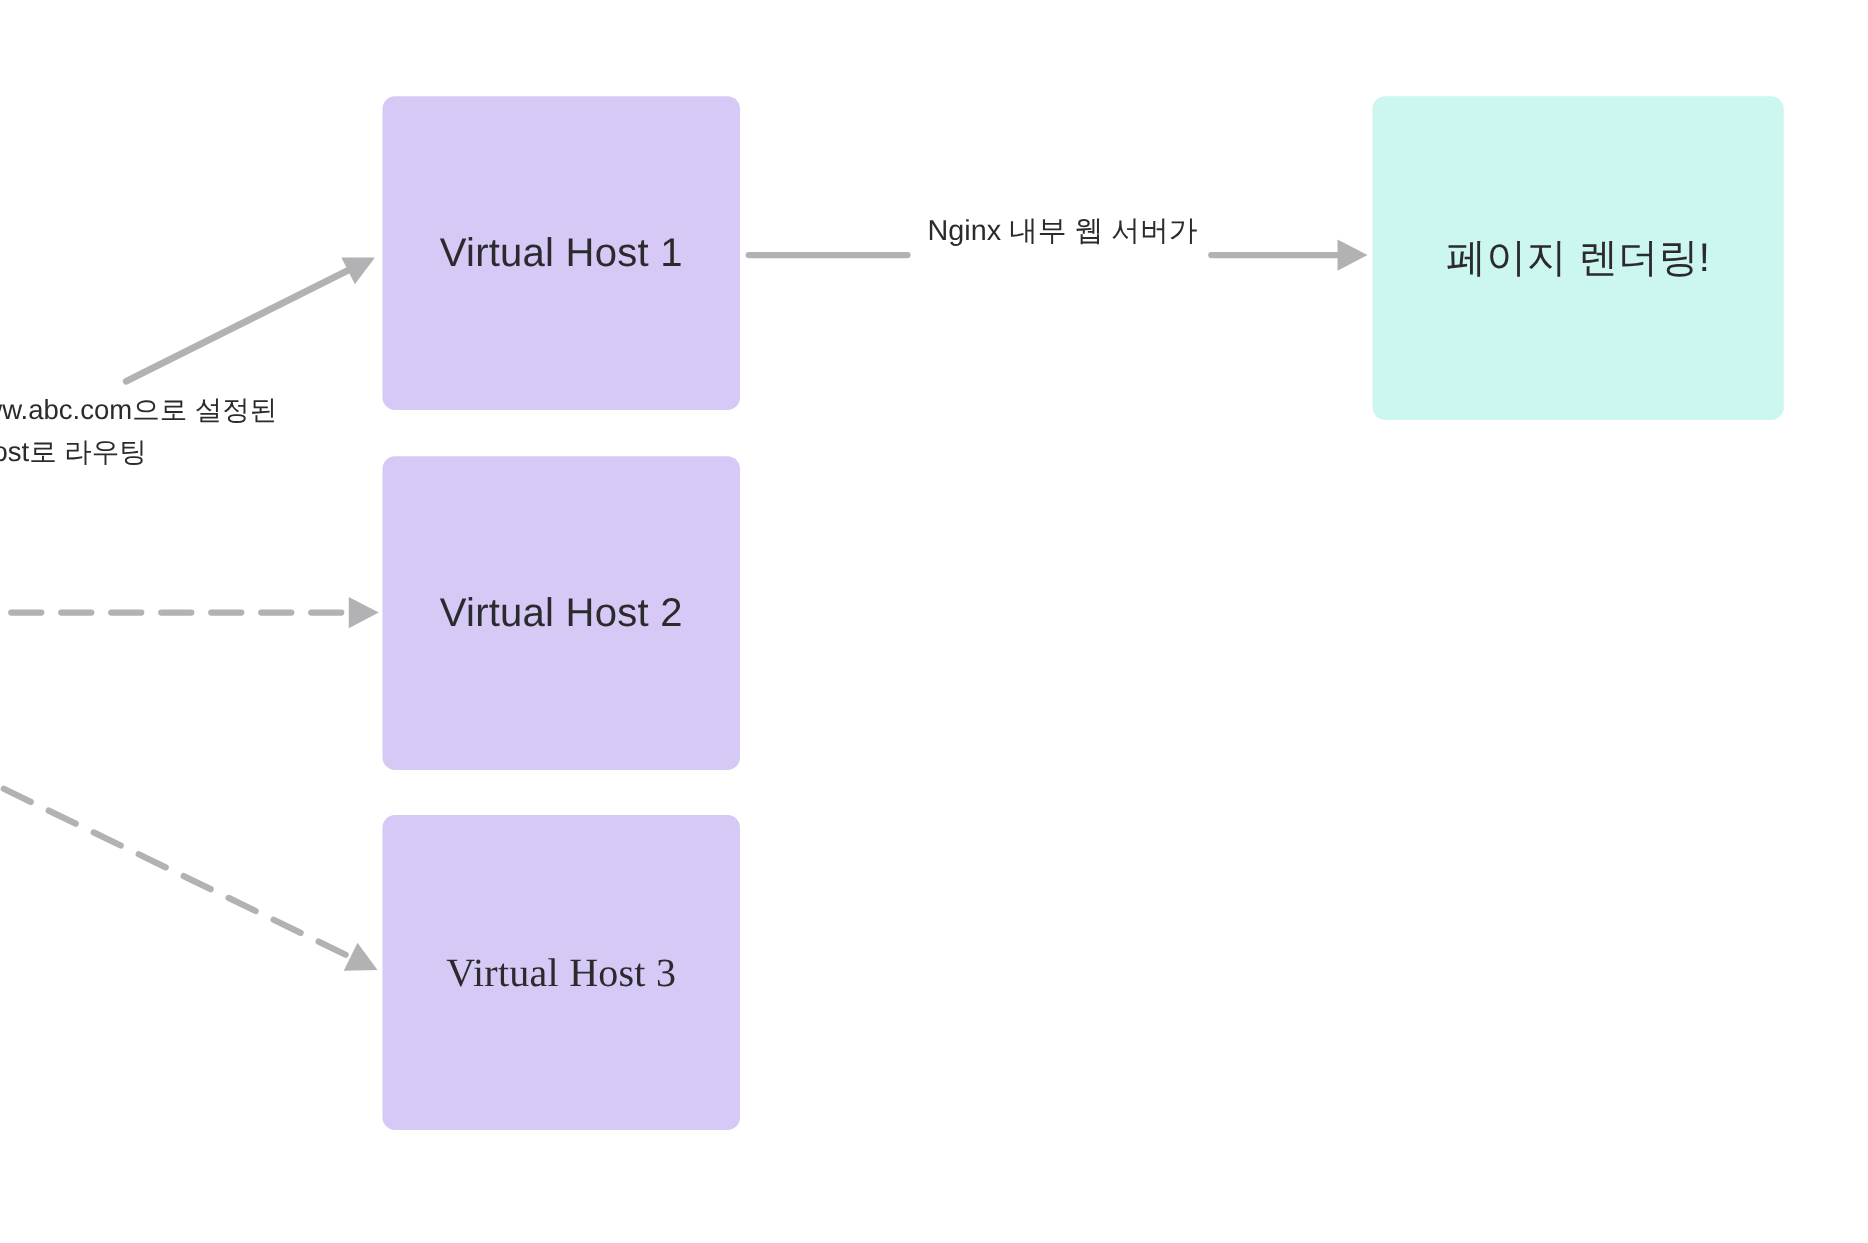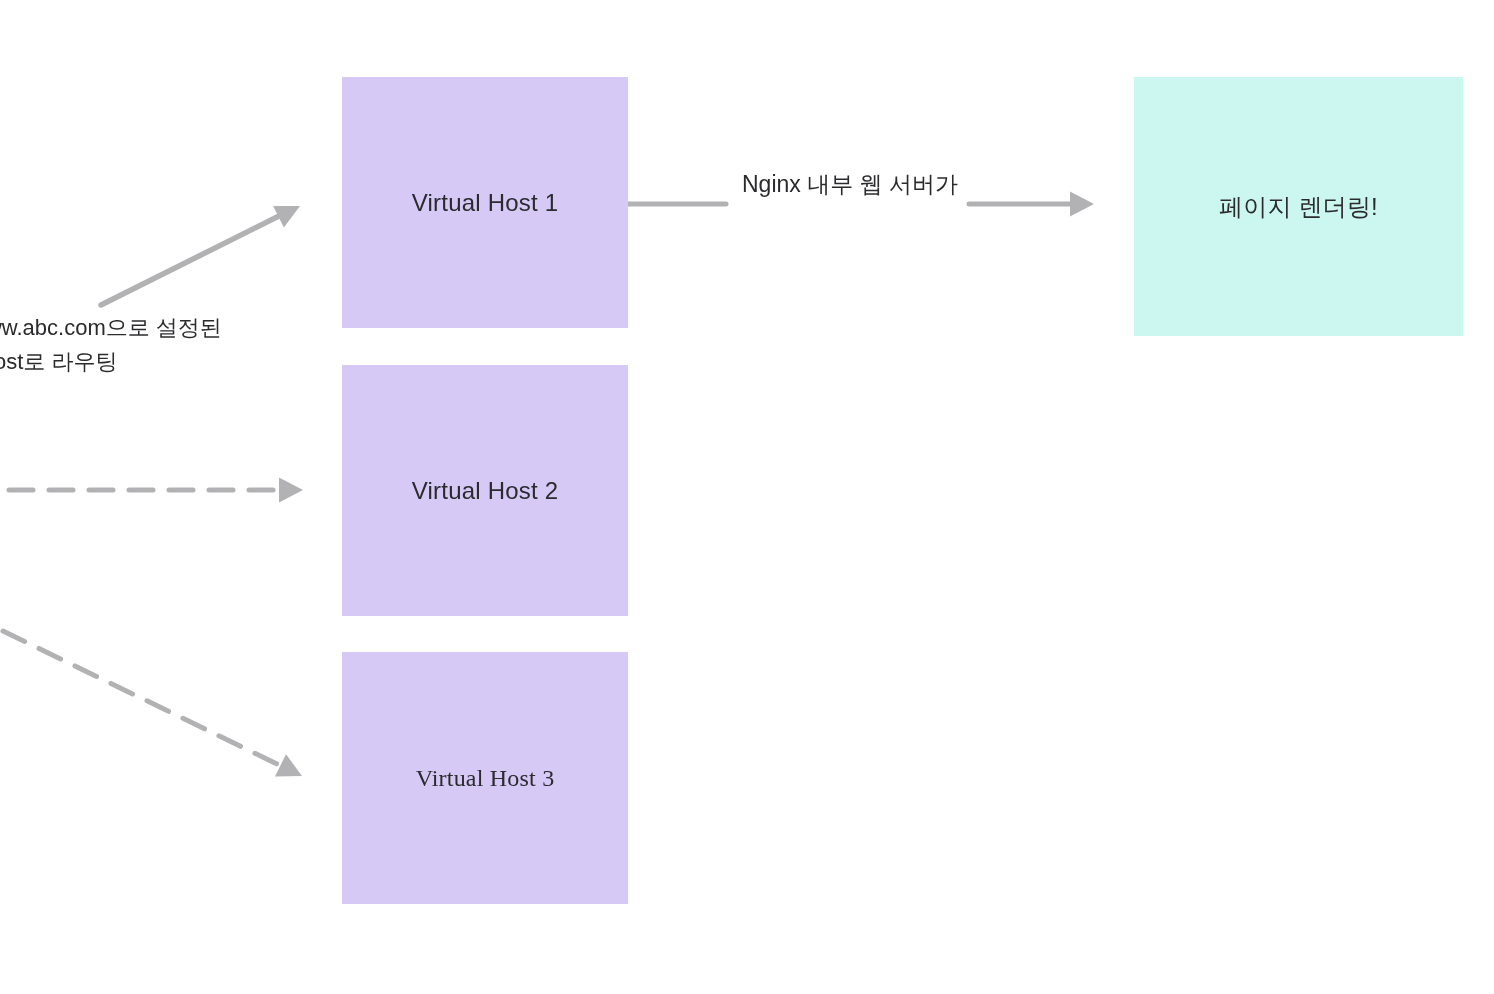--- a/index.html
+++ b/index.html
@@ -25,29 +25,28 @@
   .arrows-layer{
     position:absolute;
     left:0;top:0;
     width:1494px;height:994px;
     pointer-events:none;
   }
   .edge{stroke:var(--arrow);fill:none;}
   .edge-head{fill:var(--arrow);stroke:none;}
   .node{
     position:absolute;
-    border-radius:0;
+    border-radius:10px;
     display:flex;
     align-items:center;
     justify-content:center;
     color:var(--ink);
-    font-size:24px;
+    font-size:32px;
     font-weight:500;
     letter-spacing:0.2px;
-    margin-left:36px;
   }
   .node.purple{background:var(--purple);}
   .node.cyan{background:var(--cyan);}
   .node.vh1{left:306px;top:77px;width:286px;height:251px;}
   .node.vh2{left:306px;top:365px;width:286px;height:251px;text-align:center;}
   .node.vh3{left:306px;top:652px;width:286px;height:252px;font-family:Liberation Serif, serif;}
   .node.render{left:1098px;top:77px;width:329px;height:259px;}
   .edge-label{
     position:absolute;
     left:700px;top:166px;

